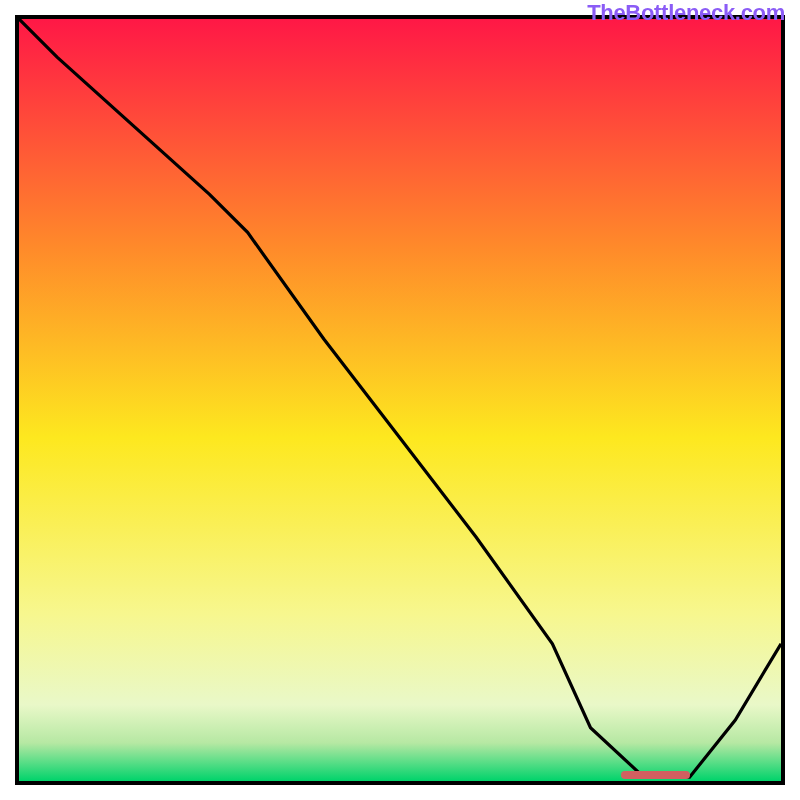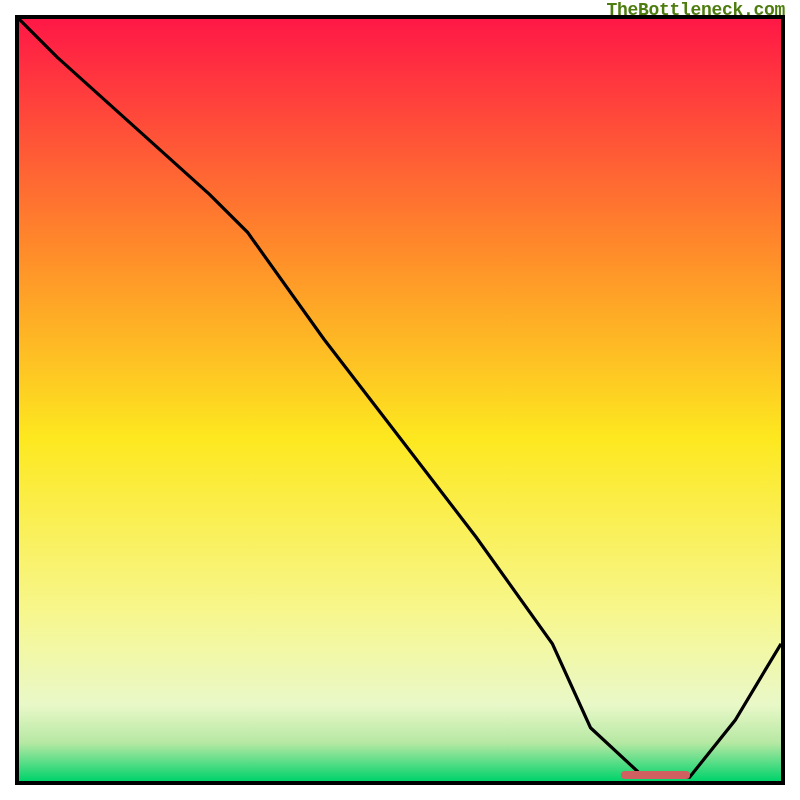--- a/index.html
+++ b/index.html
@@ -45,25 +45,24 @@
   .marker-bar {
     position: absolute;
     height: 8px;
     border-radius: 4px;
     background: #d16060;
   }
   .watermark {
     position: absolute;
     top: 0px;
     right: 15px;
-    font-size: 18px;
+    font-size: 22px;
     font-weight: bold;
-    color: #4d7c0f;
+    color: #8b5cf6;
     letter-spacing: -0.3px;
-    font-family: Liberation Mono, monospace;
   }
 </style>
 </head>
 <body>
 
 <div class="frame">
 
   <div class="plot-area">
     <div class="gradient-bg" id="grad" style="background: linear-gradient(rgb(255, 24, 70) 0%, rgb(255, 138, 42) 30%, rgb(253, 232, 31) 55%, rgb(247, 247, 142) 78%, rgb(233, 248, 200) 90%, rgb(182, 232, 163) 95%, rgb(0, 211, 107) 100%);"></div>
     <svg class="curve-svg" id="curve-svg" viewBox="0 0 762 762" preserveAspectRatio="none">

